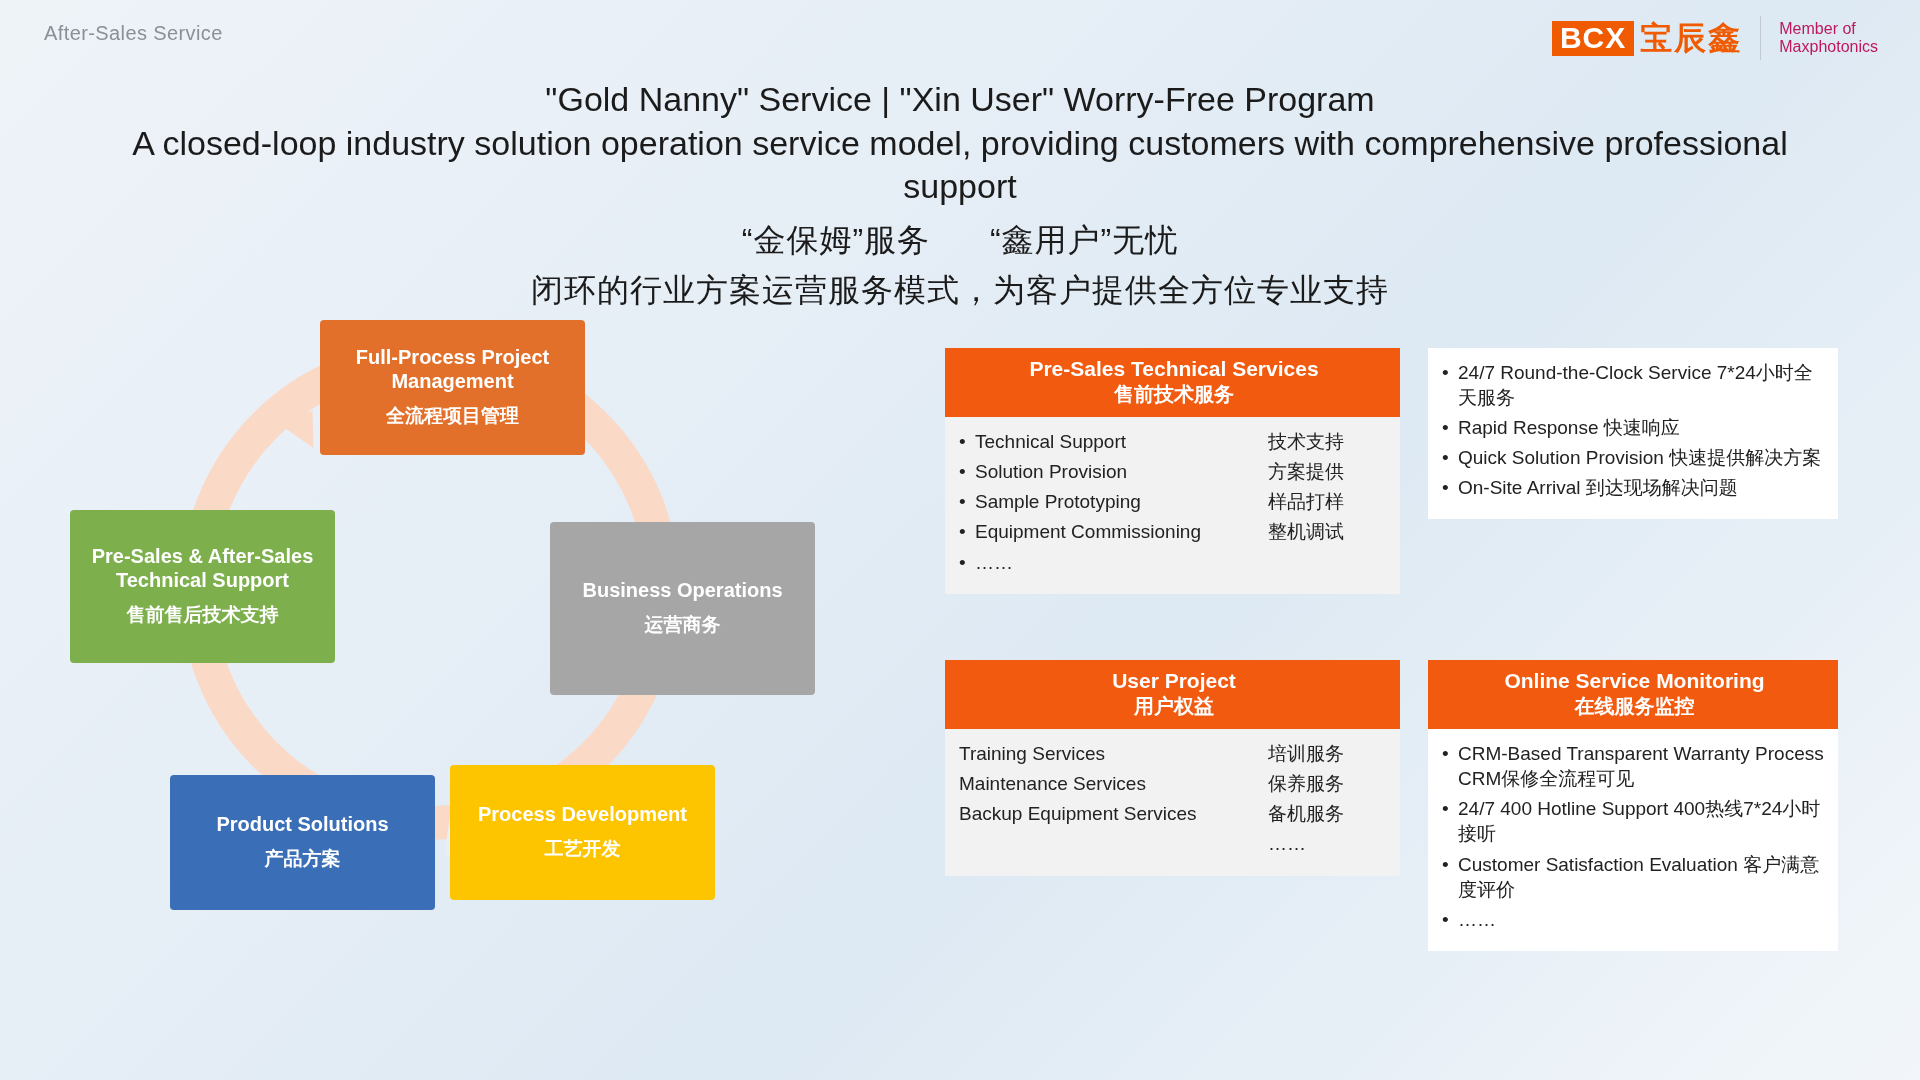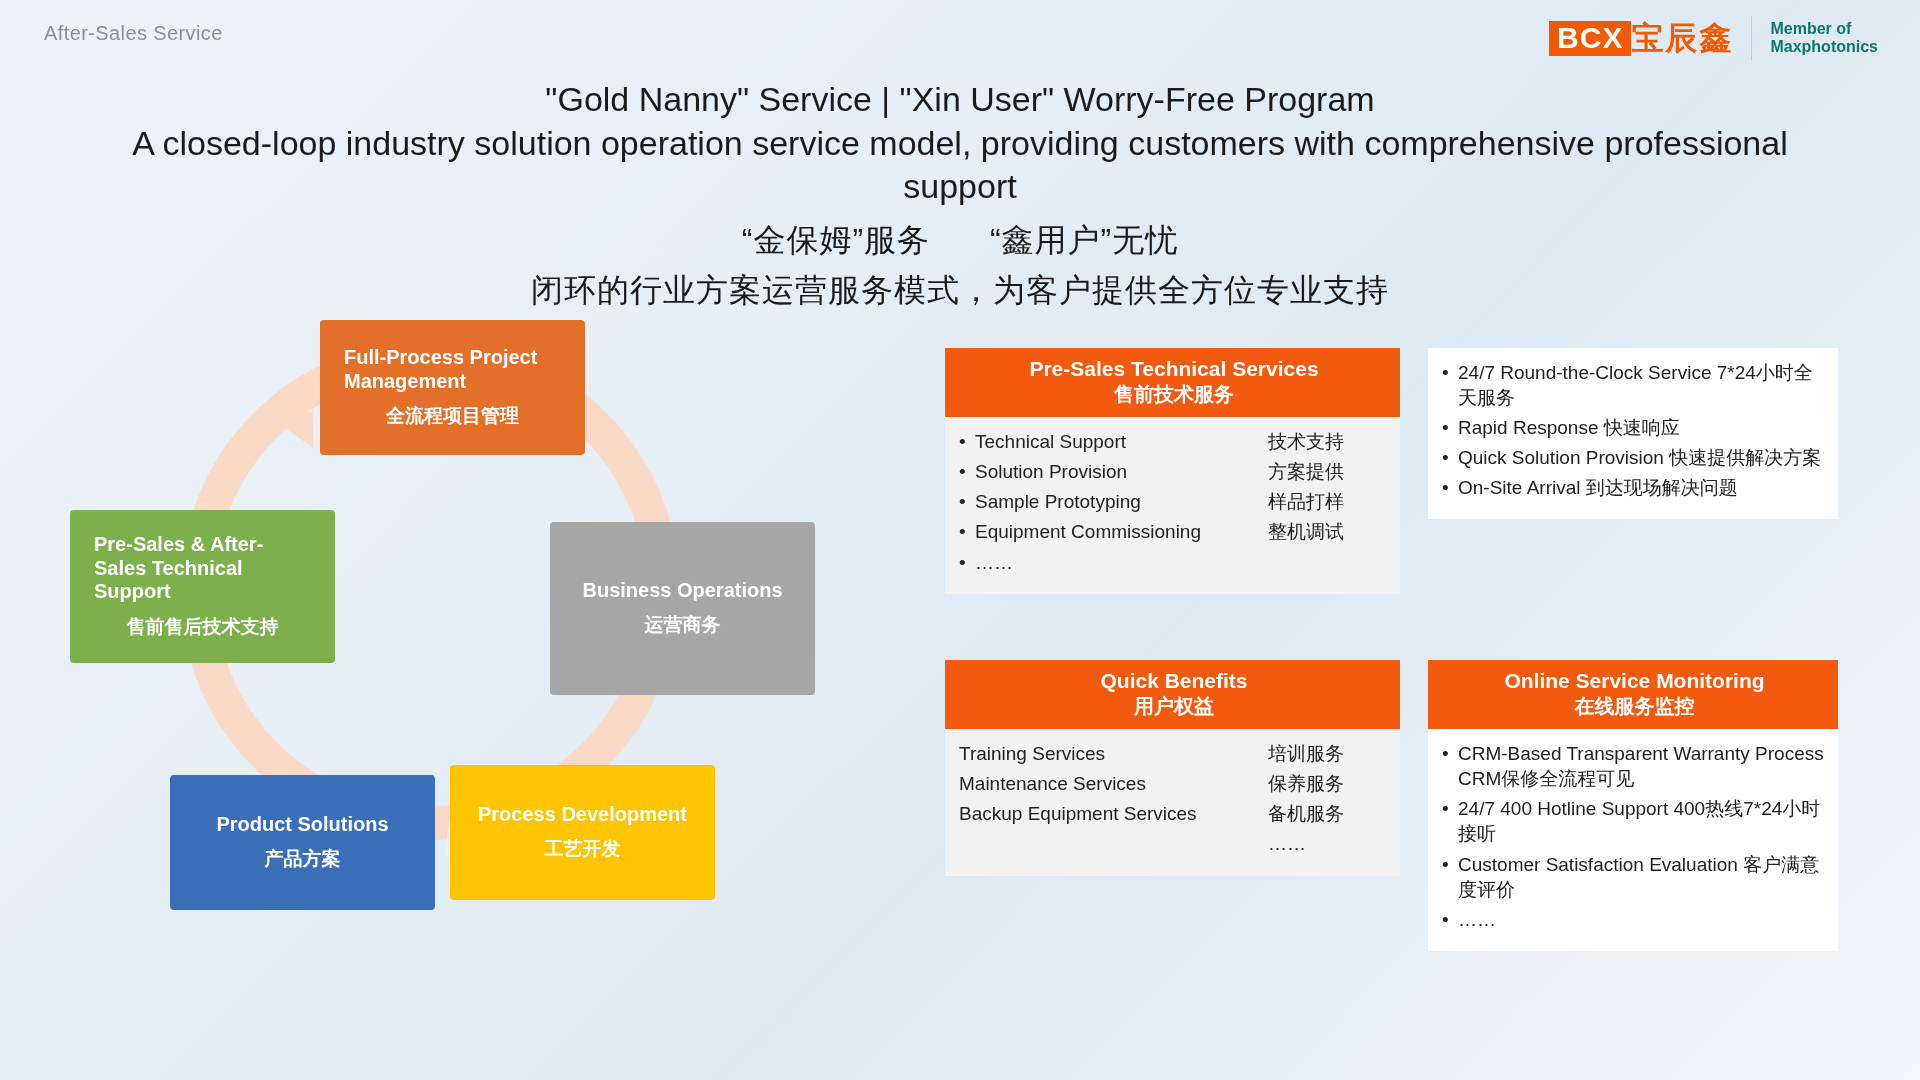--- a/index.html
+++ b/index.html
@@ -29,20 +29,21 @@
     position: absolute;
     right: 42px;
     top: 16px;
     display: flex;
     align-items: center;
     gap: 18px;
   }
   .logo-bcx {
     display: flex;
     align-items: center;
+    gap: 6px;
   }
   .logo-bcx .bcx {
     background: #f05a00;
     color: #fff;
     font-weight: bold;
     font-size: 30px;
     padding: 2px 8px 3px 8px;
     letter-spacing: 1px;
     line-height: 1;
   }
@@ -53,23 +54,23 @@
     letter-spacing: 2px;
     line-height: 1;
   }
   .logo-divider {
     width: 1px;
     height: 44px;
     background: #c2c8d0;
   }
   .logo-member {
     line-height: 1.12;
-    color: #0f766e;
+    color: #be185d;
     font-size: 16px;
-    font-weight: bold;
+    font-weight: normal;
   }
   .logo-member .m1 { display:block; }
   .logo-member .m2 { display:block; }
 
   
   .titles {
     position: absolute;
     left: 0;
     top: 78px;
     width: 1920px;
@@ -130,27 +131,27 @@
     height: 0;
     border-left: 22px solid transparent;
     border-right: 22px solid transparent;
     border-bottom: 30px solid #fbd9c7;
     transform: rotate(35deg);
   }
   .node {
     position: absolute;
     border-radius: 4px;
     color: #fff;
-    text-align: left;
+    text-align: center;
     display: flex;
     flex-direction: column;
     align-items: center;
     justify-content: center;
     box-sizing: border-box;
-    padding: 10px 24px;
+    padding: 10px 12px;
   }
   .node .en {
     font-weight: bold;
     font-size: 20px;
     line-height: 1.18;
   }
   .node .cn {
     font-weight: bold;
     font-size: 19px;
     margin-top: 10px;
@@ -347,21 +348,21 @@
     </div>
     <div class="li">
       <span class="bullet">•</span>
       <span class="txt">On-Site Arrival 到达现场解决问题</span>
     </div>
   </div>
 </div>
 
 <div class="panel panel-p3">
   <div class="panel-head">
-    <span class="en">Quick Benefits</span>
+    <span class="en">User Project</span>
     <span class="cn">用户权益</span>
   </div>
   <div class="panel-body">
     <div class="row">
       <span class="en-col">Training Services</span>
       <span class="cn-col">培训服务</span>
     </div>
     <div class="row">
       <span class="en-col">Maintenance Services</span>
       <span class="cn-col">保养服务</span>

